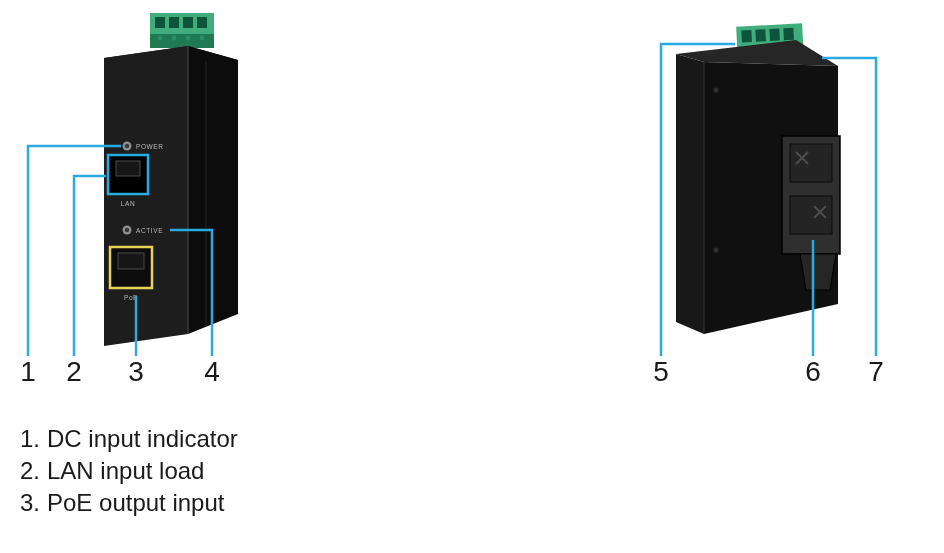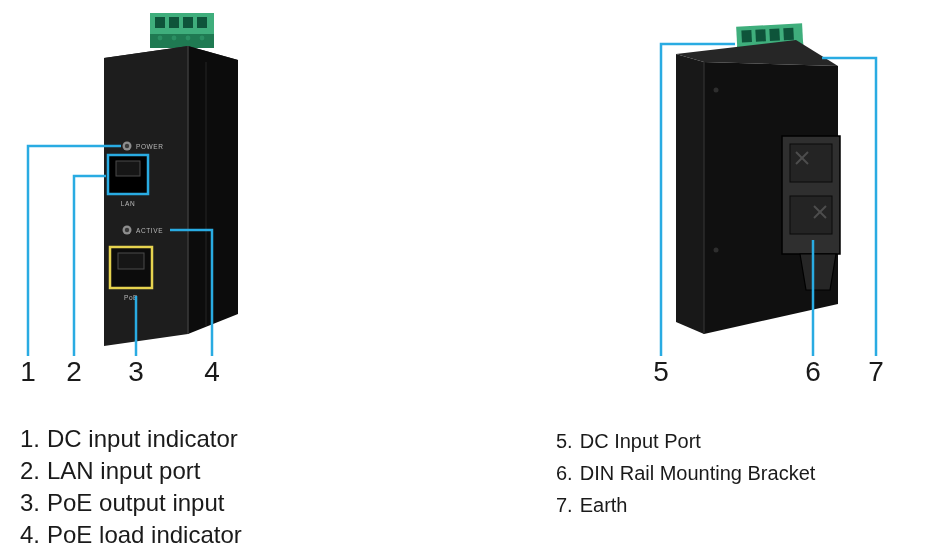--- a/index.html
+++ b/index.html
@@ -126,35 +126,21 @@
   <div class="callout-num" style="left:195px; top:358px;">4</div>
   <div class="callout-num" style="left:644px; top:358px;">5</div>
   <div class="callout-num" style="left:796px; top:358px;">6</div>
   <div class="callout-num" style="left:859px; top:358px;">7</div>
 
   <div class="legend legend-left">
     <div class="legend-row">
       <span class="n">1.</span><span>DC input indicator</span>
     </div>
     <div class="legend-row">
-      <span class="n">2.</span><span>LAN input port</span>
+      <span class="n">2.</span><span>LAN input load</span>
     </div>
     <div class="legend-row">
       <span class="n">3.</span><span>PoE output input</span>
     </div>
-    <div class="legend-row">
-      <span class="n">4.</span><span>PoE load indicator</span>
-    </div>
   </div>
 
-  <div class="legend legend-right">
-    <div class="legend-row">
-      <span class="n">5.</span><span>DC Input Port</span>
-    </div>
-    <div class="legend-row">
-      <span class="n">6.</span><span>DIN Rail Mounting Bracket</span>
-    </div>
-    <div class="legend-row">
-      <span class="n">7.</span><span>Earth</span>
-    </div>
-  </div>
 
 </div>
 
 </body></html>

